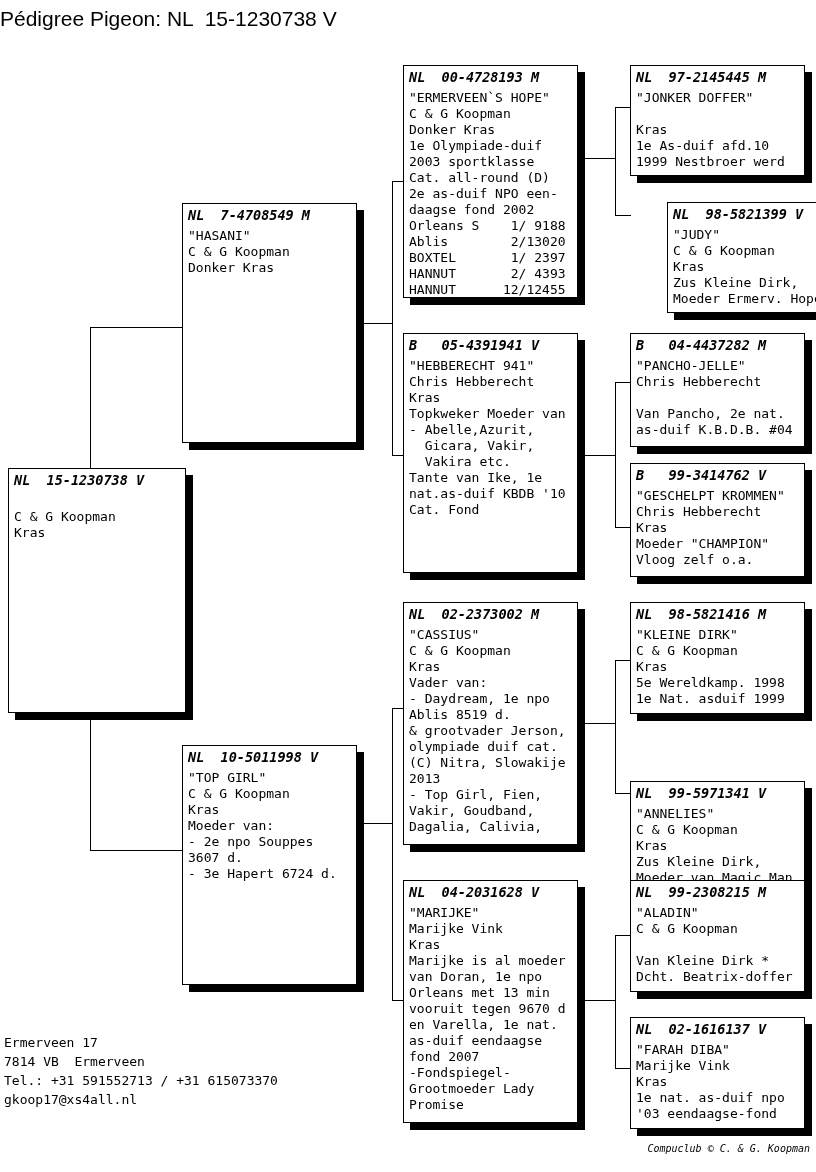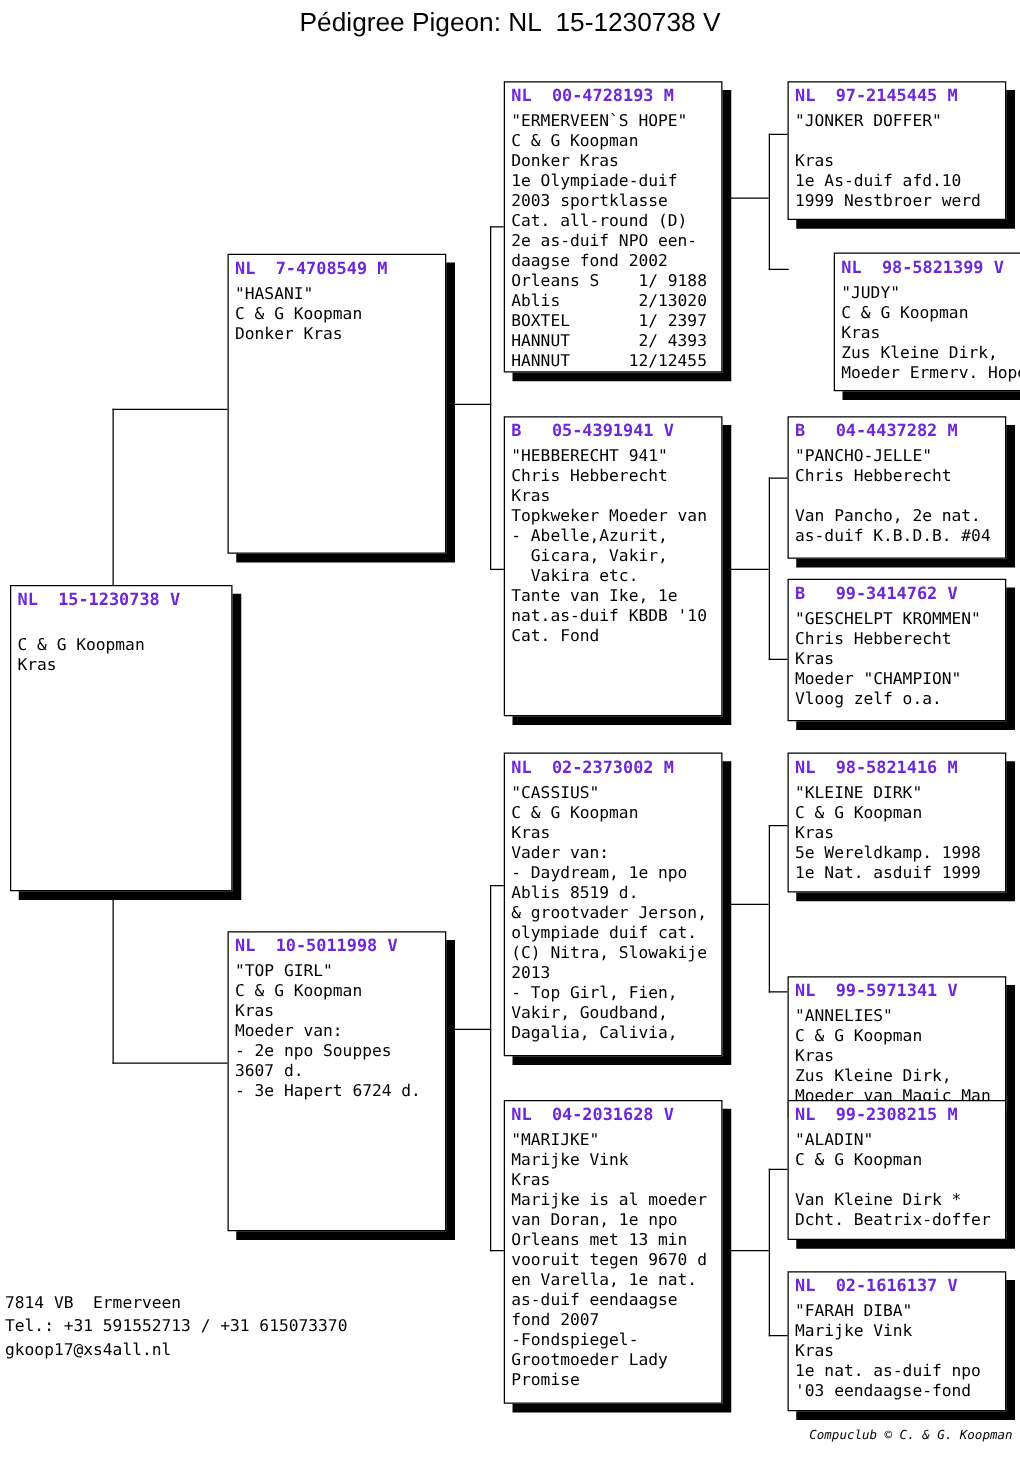--- a/index.html
+++ b/index.html
@@ -3,31 +3,31 @@
 <meta charset="utf-8">
 <style>
   html,body { margin:0; padding:0; background:#ffffff; }
   .page {
     position:relative; width:816px; height:1172px;
     background:#ffffff; overflow:hidden;
     font-family:"DejaVu Sans Mono", monospace; color:#000;
   }
   .title {
     position:absolute; top:7px; left:0; width:100%;
-    text-align:center; font-family:"Liberation Sans", sans-serif;
+    text-align:left; font-family:"Liberation Sans", sans-serif;
     font-size:21px; white-space:pre; color:#000;
   }
   .pbox {
     position:absolute; box-sizing:border-box;
     background:#ffffff; border:1px solid #000;
     box-shadow:7px 7px 0 0 #000;
     padding:3px 5px; font-size:13px; line-height:16px;
   }
   .ring {
-    color:#6d28d9; font-weight:bold; 
+    color:#000000; font-weight:bold; font-style:italic;
     white-space:pre; margin-bottom:5px; font-size:13.5px;
   }
   .bline { white-space:pre; min-height:16px; }
   .cline { position:absolute; background:#000; }
   .contact { position:absolute; left:4px; top:1033px; }
   .contact-name { font-weight:bold; font-size:16px; letter-spacing:1px; margin-bottom:9px; }
   .contact-line { font-size:13px; line-height:19px; white-space:pre; }
   .credit {
     position:absolute; right:6px; top:1143px;
     font-size:10px; font-weight:normal; font-style:italic; white-space:pre;
@@ -261,20 +261,21 @@
     <div class="lines">
         <div class="bline">"FARAH DIBA"</div>
         <div class="bline">Marijke Vink</div>
         <div class="bline">Kras</div>
         <div class="bline">1e nat. as-duif npo</div>
         <div class="bline">'03 eendaagse-fond</div>
       </div>
   </div>
 
   <div class="contact">
+    <div class="contact-line">Ermerveen 17</div>
     <div class="contact-line">7814 VB  Ermerveen</div>
     <div class="contact-line">Tel.: +31 591552713 / +31 615073370</div>
     <div class="contact-line">gkoop17@xs4all.nl</div>
   </div>
 
   <div class="credit">Compuclub © C. &amp; G. Koopman</div>
 
 </div>
 
 </body></html>

